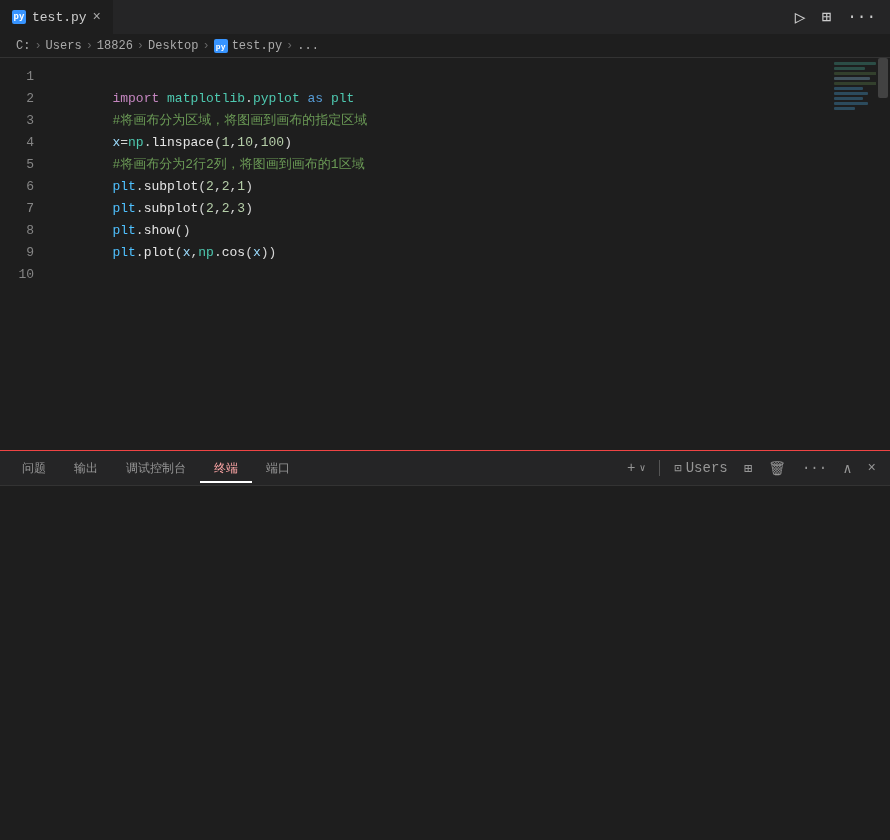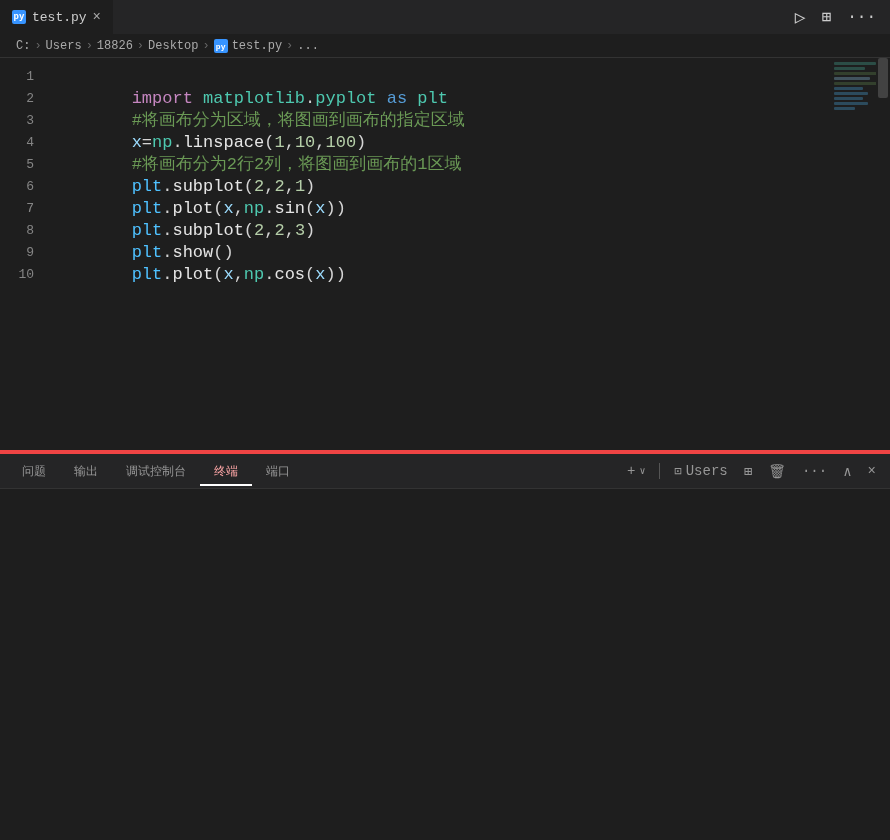--- a/index.html
+++ b/index.html
@@ -139,21 +139,21 @@
       padding-right: 16px;
       flex-shrink: 0;
     }
     .line-numbers div {
       height: 22px;
     }
     .code-lines {
       flex: 1;
       padding: 8px 0;
       line-height: 22px;
-      font-size: 17px;
+      font-size: 13px;
     }
     .code-line {
       height: 22px;
       white-space: pre;
       padding-right: 60px;
     }
 
     
     .kw { color: #c586c0; }      
     .mod { color: #4ec9b0; }      
@@ -188,21 +188,21 @@
       border-radius: 2px;
     }
 
     
     .bottom-panel {
       height: 390px;
       background: #181818;
       display: flex;
       flex-direction: column;
       flex-shrink: 0;
-      border-top: 4px solid #ef4444;
+      border-top: 1px solid #ef4444;
     }
     .panel-tabs {
       display: flex;
       align-items: center;
       height: 35px;
       background: #252526;
       border-bottom: 1px solid #333;
       padding: 0 8px;
       gap: 0;
     }
@@ -317,23 +317,20 @@
       </div>
 
       <div class="code-line">
         <span class="comment">#将画布分为2行2列，将图画到画布的1区域</span>
       </div>
 
       <div class="code-line">
         <span class="plt-color">plt</span><span class="op">.</span><span class="fn">subplot</span><span class="op">(</span><span class="num">2</span><span class="op">,</span><span class="num">2</span><span class="op">,</span><span class="num">1</span><span class="op">)</span>
       </div>
 
-      <div class="code-line">
-        <span class="plt-color">plt</span><span class="op">.</span><span class="fn">plot</span><span class="op">(</span><span class="var">x</span><span class="op">,</span><span class="np-color">np</span><span class="op">.</span><span class="fn">sin</span><span class="op">(</span><span class="var">x</span><span class="op">))</span>
-      </div>
 
       <div class="code-line">
         <span class="plt-color">plt</span><span class="op">.</span><span class="fn">subplot</span><span class="op">(</span><span class="num">2</span><span class="op">,</span><span class="num">2</span><span class="op">,</span><span class="num">3</span><span class="op">)</span>
       </div>
 
       <div class="code-line">
         <span class="plt-color">plt</span><span class="op">.</span><span class="fn">show</span><span class="op">()</span>
       </div>
 
       <div class="code-line">

